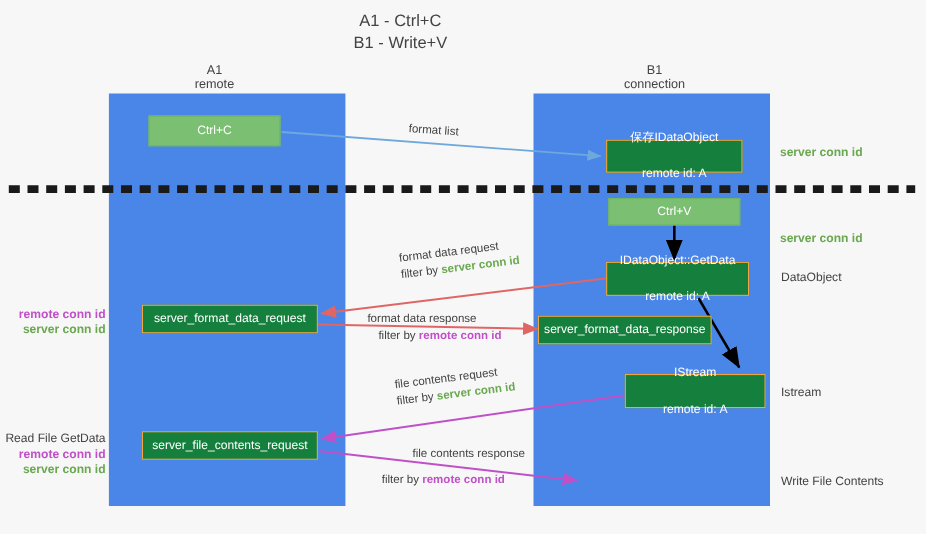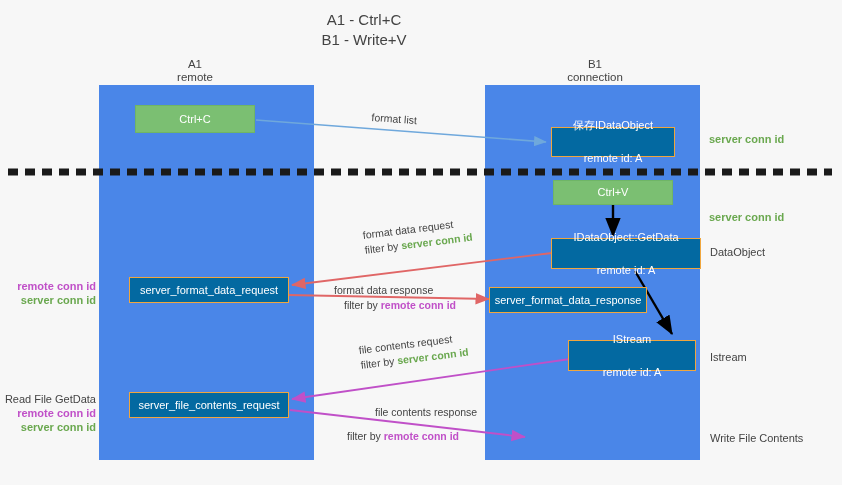--- a/index.html
+++ b/index.html
@@ -35,21 +35,21 @@
   .box{
     box-sizing:border-box;
     display:flex;align-items:center;justify-content:center;
     flex-direction:column;
     color:#ffffff;
     font-size:11px;line-height:13px;
     text-align:center;
     border:1px solid rgba(255,255,255,.35);
   }
   .box.green{background:#7bbf72;border-color:#6fb566;}
-  .box.orange{background:#0369a1;border-color:#f0a63e;gap:20px;}
+  .box.orange{background:#15803d;border-color:#f0a63e;gap:20px;}
   .box .l2{font-size:11px;}
 
   
   .side{
     font-size:11px;line-height:14px;color:#434343;
   }
   .green-txt{color:#6aa84f;font-weight:bold;}
   .magenta-txt{color:#c050c8;font-weight:bold;}
 
   
@@ -131,21 +131,21 @@
 
   <div class="abs box orange" style="left:551px;top:127px;width:124px;height:30px;">
     <div>保存IDataObject</div>
     <div class="l2">remote id: A</div>
   </div>
 
   <div class="abs box green" style="left:553px;top:180px;width:120px;height:25px;">
     <div>Ctrl+V</div>
   </div>
 
-  <div class="abs box orange" style="left:551px;top:238px;width:150px;height:31px;">
+  <div class="abs box orange" style="left:551px;top:238px;width:130px;height:31px;">
     <div>IDataObject::GetData</div>
     <div class="l2">remote id: A</div>
   </div>
 
   <div class="abs box orange" style="left:489px;top:287px;width:158px;height:26px;align-items:center;">
     <div>server_format_data_response</div>
   </div>
 
   <div class="abs box orange" style="left:568px;top:340px;width:128px;height:31px;">
     <div>IStream</div>

